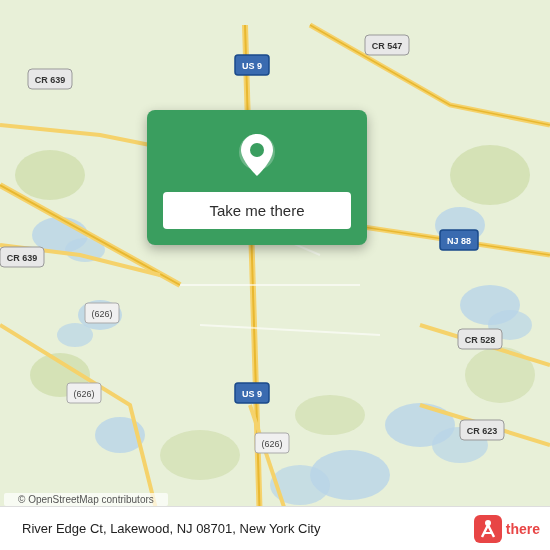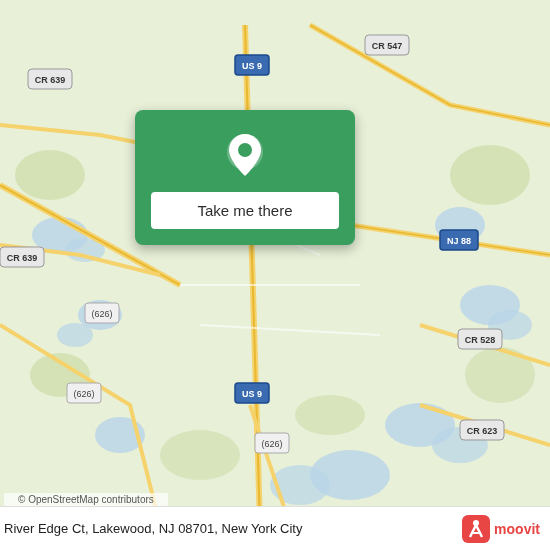--- a/index.html
+++ b/index.html
@@ -24,21 +24,21 @@
     #map-svg {
       position: absolute;
       top: 0; left: 0;
       width: 100%; height: 100%;
     }
 
     
     #location-card {
       position: absolute;
       top: 110px;
-      left: 135px;
+      left: 147px;
       width: 220px;
       background: #3a9e5f;
       border-radius: 8px;
       padding: 20px 16px 16px;
       display: flex;
       flex-direction: column;
       align-items: center;
       box-shadow: 0 4px 12px rgba(0,0,0,0.3);
     }
 
@@ -65,21 +65,21 @@
     #bottom-bar {
       position: absolute;
       bottom: 0;
       left: 0;
       width: 100%;
       height: 44px;
       background: white;
       display: flex;
       align-items: center;
       justify-content: space-between;
-      padding: 0 10px 0 4px;
+      padding: 0 10px 0 22px;
       border-top: 1px solid #ddd;
     }
 
     #address-text {
       font-size: 13px;
       color: #222;
     }
 
     #moovit-logo {
       display: flex;
@@ -229,16 +229,16 @@
 
     <div id="moovit-logo">
 
       <svg id="moovit-logo-icon" width="28" height="28" viewBox="0 0 28 28" xmlns="http://www.w3.org/2000/svg">
         <rect width="28" height="28" rx="6" fill="#e84545"></rect>
 
         <circle cx="14" cy="8" r="3" fill="white"></circle>
         <path d="M8 22 L14 10 L20 22" stroke="white" stroke-width="2.5" fill="none" stroke-linejoin="round"></path>
         <path d="M10 18 L18 18" stroke="white" stroke-width="2" fill="none"></path>
       </svg>
-      <span id="moovit-text">moovit</span>
+      <span id="moovit-text">there</span>
     </div>
   </div>
 </div>
 
 </body></html>

